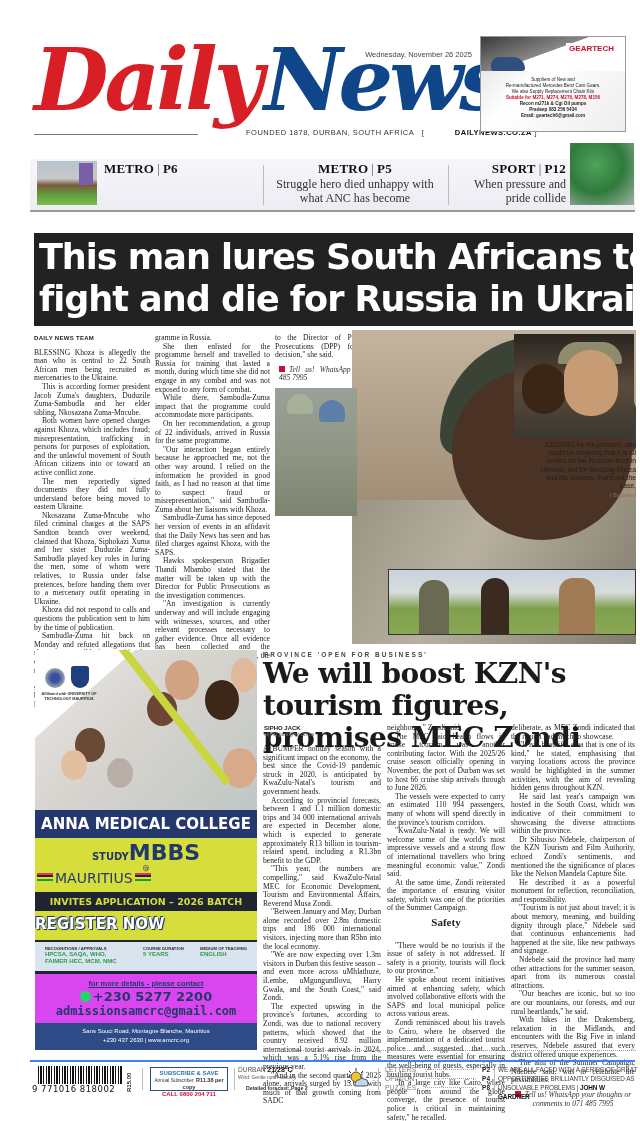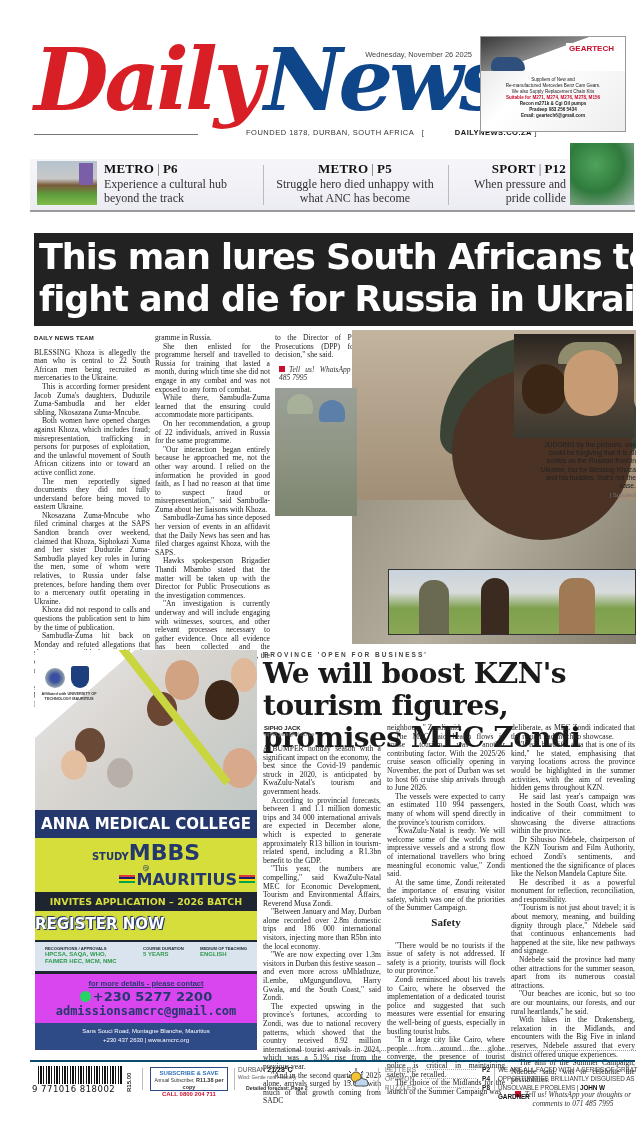--- a/index.html
+++ b/index.html
@@ -84,36 +84,36 @@
   .ad-photo .logo1 { position: absolute; left: 10px; top: 18px; width: 20px; height: 20px; border-radius: 50%; background: radial-gradient(#3b4fa0 30%,#9aa 70%); }
   .ad-photo .logo2 { position: absolute; left: 36px; top: 16px; width: 18px; height: 22px; border-radius: 3px 3px 10px 10px; background: #1d3f7e; }
   .ad-photo .aff { position: absolute; left: 2px; top: 42px; width: 64px; font-family: "Liberation Sans", sans-serif; font-size: 3.8px; font-weight: bold; text-align: center; color: #333; line-height: 5px; }
   .ad-photo .ppl { position: absolute; border-radius: 50%; }
   .ad-title { position: absolute; left: 0; top: 160px; width: 222px; height: 28px; background: #25386e; color: #fff; font-family: "DejaVu Sans", sans-serif; font-weight: bold; font-size: 15px; text-align: center; line-height: 28px; }
   .ad-yellow { position: absolute; left: 0; top: 188px; width: 222px; height: 110px; background: #d6de3c; }
   .ad-study { position: absolute; left: 0; top: 190px; width: 222px; text-align: center; font-family: "DejaVu Sans", sans-serif; font-weight: bold; color: #25386e; }
   .ad-study .s1 { font-size: 10px; }
   .ad-study .s2 { font-size: 22px; letter-spacing: 0; }
   .ad-at { position: absolute; left: 0; top: 214px; width: 222px; text-align: center; font-size: 7px; color: #25386e; font-family: "DejaVu Sans", sans-serif; }
-  .ad-maur { position: absolute; left: 0; top: 220px; width: 222px; text-align: right; font-family: "DejaVu Sans", sans-serif; font-weight: bold; font-size: 16px; color: #25386e; }
+  .ad-maur { position: absolute; left: 0; top: 220px; width: 222px; text-align: left; font-family: "DejaVu Sans", sans-serif; font-weight: normal; font-size: 14px; color: #25386e; }
   .ad-maur .flag { display: inline-block; width: 16px; height: 8px; vertical-align: 2px; background: linear-gradient(#e03a3e 0 25%, #1a206d 25% 50%, #ffd500 50% 75%, #00a551 75% 100%); margin: 0 2px; }
   .ad-invite { position: absolute; left: 0; top: 242px; width: 222px; height: 19px; background: #1e2430; color: #d6de3c; font-family: "DejaVu Sans", sans-serif; font-weight: bold; font-size: 9.5px; line-height: 19px; text-align: center; white-space: nowrap; }
   .ad-register { position: absolute; left: 0; top: 263px; width: 266px; text-align: left; font-family: "DejaVu Sans", sans-serif; font-weight: bold; font-size: 15px; color: #fff; text-shadow: 0 0 2px #25386e, 1px 1px 0 #25386e, -1px -1px 0 #25386e; line-height: 22px; }
   .ad-info { position: absolute; left: 0; top: 290px; width: 222px; height: 34px; background: #d9e4ef; border-top: 2px solid #1e2430; border-bottom: 3px solid #1e2430; font-family: "Liberation Sans", sans-serif; }
   .ad-info .grp { position: absolute; top: 4px; }
   .ad-info .lbl { font-size: 4.2px; font-weight: bold; color: #1e2430; }
   .ad-info .val { font-size: 6px; font-weight: bold; color: #2e9a4a; line-height: 7px; }
   .ad-more { position: absolute; left: 0; top: 329px; width: 222px; text-align: center; font-family: "Liberation Sans", sans-serif; font-size: 7.5px; font-weight: bold; color: #25386e; text-decoration: underline; }
   .ad-phone { position: absolute; left: 0; top: 339px; width: 222px; text-align: center; font-family: "DejaVu Sans", sans-serif; font-weight: bold; font-size: 13px; color: #25386e; }
   .ad-phone .wa { display: inline-block; width: 11px; height: 11px; border-radius: 50%; background: #25d366; vertical-align: -1px; margin-right: 2px; }
   .ad-email { position: absolute; left: 0; top: 354px; width: 222px; text-align: center; font-family: "DejaVu Sans Mono", monospace; font-weight: bold; font-size: 12px; color: #25386e; letter-spacing: 0; }
   .ad-foot { position: absolute; left: 0; top: 373px; width: 222px; height: 27px; background: #2e4a87; color: #fff; font-family: "Liberation Sans", sans-serif; font-size: 6px; text-align: center; line-height: 9px; padding-top: 4px; }
 
   
-  .footer { position: absolute; left: 30px; top: 1060px; width: 605px; height: 36px; border-top: 2px solid #0c4a6e; font-family: "Liberation Sans", sans-serif; }
+  .footer { position: absolute; left: 30px; top: 1060px; width: 605px; height: 36px; border-top: 2px solid #3b82f6; font-family: "Liberation Sans", sans-serif; }
   .barcode { position: absolute; left: 8px; top: 4px; width: 84px; height: 18px; background: repeating-linear-gradient(90deg,#111 0 1px,#fff 1px 2px,#111 2px 4px,#fff 4px 5px,#111 5px 6px,#fff 6px 8px); }
   .barcode-num { position: absolute; left: 2px; top: 22px; font-family: "DejaVu Sans", sans-serif; font-size: 8.5px; color: #111; letter-spacing: 0.5px; }
   .price { position: absolute; left: 96px; top: 6px; font-size: 6px; color: #222; transform: rotate(-90deg); transform-origin: left top; top: 30px; font-weight: bold; }
   .vrule { position: absolute; top: 6px; height: 22px; border-left: 1px solid #bbb; }
   .subscribe { position: absolute; left: 120px; top: 5px; width: 78px; height: 24px; border: 1px solid #2e4a87; text-align: center; line-height: 7px; padding-top: 2px; }
   .subscribe .t1 { font-size: 6px; font-weight: bold; color: #2e6fb4; }
   .subscribe .t2 { font-size: 4.8px; color: #333; }
   .subscribe .t2 b { font-size: 5.5px; }
   .subscribe .t3 { font-size: 6px; font-weight: bold; color: #c8102e; }
   .weather { position: absolute; left: 208px; top: 4px; line-height: 8px; }
@@ -156,21 +156,20 @@
     <div class="bold">Recon m271k &amp; Cgi Oil pumps</div>
     <div class="bold">Pradeep 083 256 5434</div>
     <div class="bold">Email: geartech6@gmail.com</div>
   </div>
 </div>
 
 <div class="teasers">
   <div class="teaser-thumb thumb-horse"></div>
   <div class="teaser" style="left:74px;width:136px;">
     <div class="kicker"><span>METRO</span><span class="sep">|</span><span>P6</span></div>
-    <div class="txt">Experience a cultural hub beyond the track</div>
   </div>
   <div class="divider-v" style="left:233px;"></div>
   <div class="teaser" style="left:240px;width:170px;text-align:center;">
     <div class="kicker"><span>METRO</span><span class="sep">|</span><span>P5</span></div>
     <div class="txt">Struggle hero died unhappy with what ANC has become</div>
   </div>
   <div class="divider-v" style="left:418px;"></div>
   <div class="teaser" style="left:424px;width:112px;text-align:right;">
     <div class="kicker"><span>SPORT</span><span class="sep">|</span><span>P12</span></div>
     <div class="txt">When pressure and pride collide</div>
@@ -192,21 +191,21 @@
   <p>Both women have opened charges against Khoza, which includes fraud; misrepresentation, trafficking in persons for purposes of exploitation, and the unlawful movement of South African citizens into or toward an active conflict zone.</p>
   <p>The men reportedly signed documents they did not fully understand before being moved to eastern Ukraine.</p>
   <p>Nkosazana Zuma-Mncube who filed criminal charges at the SAPS Sandton branch over weekend, claimed that Khoza, Siphokazi Xuma and her sister Duduzile Zuma-Sambudla played key roles in luring the men, some of whom were relatives, to Russia under false pretences, before handing them over to a mercenary outfit operating in Ukraine.</p>
   <p>Khoza did not respond to calls and questions the publication sent to him by the time of publication.</p>
   <p>Sambudla-Zuma hit back on Monday and refuted allegations that she was responsible for recruiting her own family members and others as mercenaries for Ukraine.</p>
   <p>The parliamentarian claimed that she too was duped by Khoza into believing that he had connections to a legitimate paramilitary training pro-</p>
 </div>
 <div class="col" style="left:155px;top:334px;width:115px;">
   <p class="first">gramme in Russia.</p>
   <p>She then enlisted for the programme herself and travelled to Russia for training that lasted a month, during which time she did not engage in any combat and was not exposed to any form of combat.</p>
-  <p>While there, Sambudla-Zuma learned that the ensuring could accommodate more participants.</p>
+  <p>While there, Sambudla-Zuma impact that the programme could accommodate more participants.</p>
   <p>On her recommendation, a group of 22 individuals, arrived in Russia for the same programme.</p>
   <p>"Our interaction began entirely because he approached me, not the other way around. I relied on the information he provided in good faith, as I had no reason at that time to suspect fraud or misrepresentation," said Sambudla-Zuma about her liaisons with Khoza.</p>
   <p>Sambudla-Zuma has since deposed her version of events in an affidavit that the Daily News has seen and has filed charges against Khoza, with the SAPS.</p>
   <p>Hawks spokesperson Brigadier Thandi Mbambo stated that the matter will be taken up with the Director for Public Prosecutions as the investigation commences.</p>
   <p>"An investigation is currently underway and will include engaging with witnesses, sources, and other relevant processes necessary to gather evidence. Once all evidence has been collected and the investigative steps are concluded, the matter will be referred</p>
 </div>
 <div class="col" style="left:275px;top:334px;width:92px;">
   <p class="first">to the Director of Public Prosecutions (DPP) for a decision," she said.</p>
   <div class="tellus" style="padding-left:4px;"><span class="sq"></span><span>Tell us! WhatsApp 071 485 7995</span></div>
 </div>
@@ -252,20 +251,21 @@
   <p>"And in the second quarter of 2025 alone, arrivals surged by 15.6%, with much of that growth coming from SADC</p>
 </div>
 <div class="col" style="left:387px;top:724px;width:118px;">
   <p class="first">neighbours," Zondi said.</p>
   <p>The MEC said health flows in cruise tourism was another contributing factor. With the 2025/26 cruise season officially opening in November, the port of Durban was set to host 66 cruise ship arrivals through to June 2026.</p>
   <p>The vessels were expected to carry an estimated 110 994 passengers, many of whom will spend directly in the province's tourism corridors.</p>
   <p>"KwaZulu-Natal is ready. We will welcome some of the world's most impressive vessels and a strong flow of international travellers who bring meaningful economic value," Zondi said.</p>
   <p>At the same time, Zondi reiterated the importance of ensuring visitor safety, which was one of the priorities of the Summer Campaign.</p>
   <div class="sub">Safety</div>
   <p class="first" style="text-indent:8px;">"There would be no tourists if the issue of safety is not addressed. If safety is a priority, tourists will flock to our province."</p>
+  <p>He spoke about recent initiatives aimed at enhancing safety, which involved collaborative efforts with the SAPS and local municipal police across various areas.</p>
   <p>Zondi reminisced about his travels to Cairo, where he observed the implementation of a dedicated tourist police and suggested that such measures were essential for ensuring the well-being of guests, especially in bustling tourist hubs.</p>
   <p>"In a large city like Cairo, where people from around the globe converge, the presence of tourist police is critical in maintaining safety," he recalled.</p>
   <p>The choice of the Midlands for the launch of the Summer Campaign was</p>
 </div>
 <div class="col" style="left:511px;top:724px;width:124px;">
   <p class="first">deliberate, as MEC Zondi indicated that the region had much to showcase.</p>
   <p>"It is a beautiful area that is one of its kind," he stated, emphasising that varying locations across the province would be highlighted in the summer activities, with the aim of revealing hidden gems throughout KZN.</p>
   <p>He said last year's campaign was hosted in the South Coast, which was indicative of their commitment to showcasing the diverse attractions within the province.</p>
   <p>Dr Sibusiso Ndebele, chairperson of the KZN Tourism and Film Authority, echoed Zondi's sentiments, and mentioned the the significance of places like the Nelson Mandela Capture Site.</p>
   <p>He described it as a powerful monument for reflection, reconciliation, and responsibility.</p>

